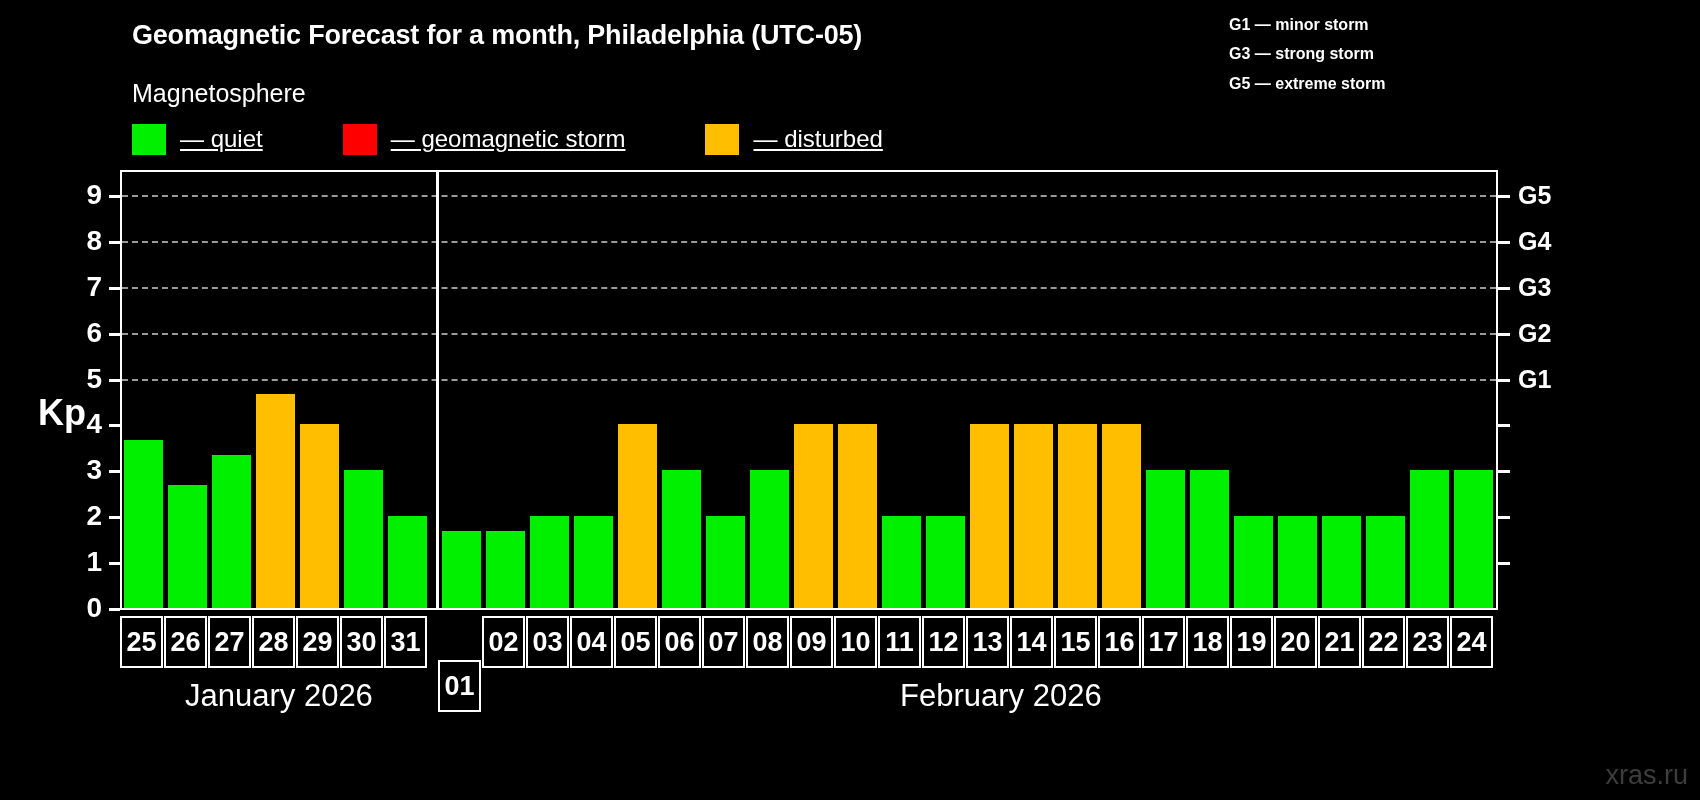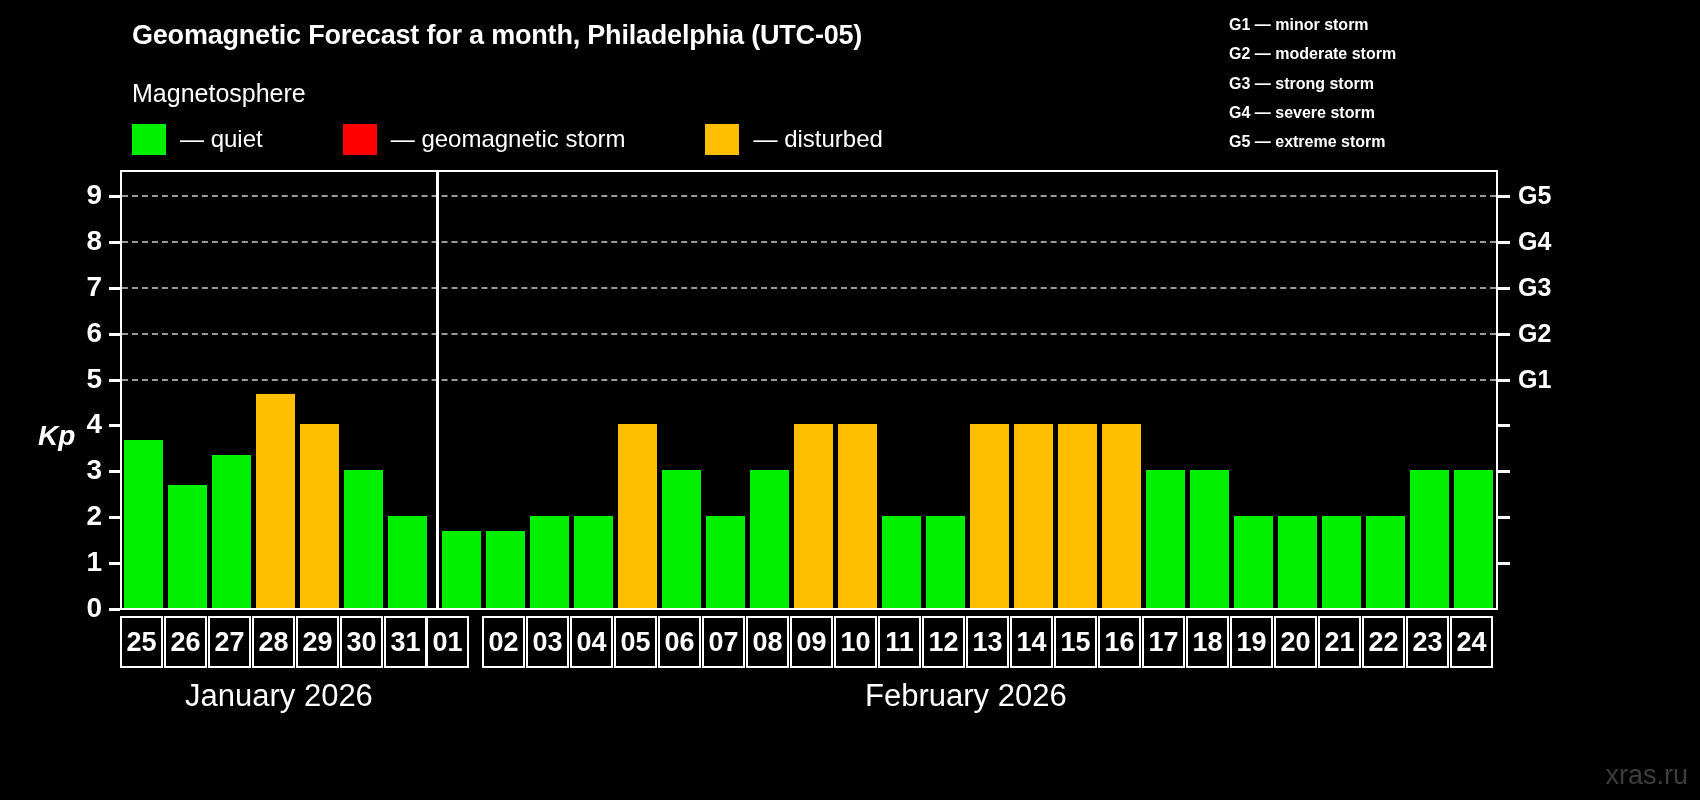--- a/index.html
+++ b/index.html
@@ -7,21 +7,21 @@
        font-family:"Liberation Sans",sans-serif;color:#fff;}
 
   
   #chart-title{position:absolute;left:132px;top:20px;font-size:27px;font-weight:bold;
                letter-spacing:-0.2px;white-space:nowrap;}
   #magnetosphere-label{position:absolute;left:132px;top:79px;font-size:25px;font-weight:normal;}
 
   #legend{position:absolute;left:132px;top:122px;height:34px;display:flex;align-items:center;}
   .legend-item{display:flex;align-items:center;margin-right:80px;}
   .legend-swatch{width:34px;height:31px;display:block;}
-  .legend-text{font-size:24px;margin-left:14px;white-space:nowrap;}
+  .legend-text{font-size:24px;margin-left:14px;white-space:nowrap;text-decoration:underline;}
 
   
   #storm-scale{position:absolute;left:1229px;top:10px;font-size:16px;font-weight:bold;line-height:29.3px;}
   #storm-scale div{white-space:nowrap;}
 
   
   #plot-wrap{position:absolute;left:0;top:0;width:1700px;height:800px;}
   #plot-area{position:absolute;left:120px;top:170px;width:1378px;height:440px;
              border:2px solid #fff;box-sizing:border-box;background:#000;}
   .gridline{position:absolute;left:0;right:0;height:0;border-top:2px dashed #9a9a9a;}
@@ -32,21 +32,21 @@
   
   #bars{position:absolute;left:0;right:0;bottom:0;top:0;}
   .bar{position:absolute;bottom:0;}
 
   
   .ytick{position:absolute;width:11px;height:0;border-top:3px solid #fff;left:109px;}
   .ytick.right{left:1498px;width:12px;}
   .ylabel{position:absolute;width:40px;text-align:right;font-size:28px;font-weight:bold;
           left:62px;transform:translateY(-50%);}
   .glabel{position:absolute;left:1518px;font-size:25px;font-weight:bold;transform:translateY(-50%);}
-  #kp-axis-label{position:absolute;left:38px;top:420px;font-size:28px;font-weight:bold;font-style:italic;}
+  #kp-axis-label{position:absolute;left:38px;top:392px;font-size:36px;font-weight:bold;}
 
   
   #date-row{position:absolute;left:120px;top:616px;width:1378px;height:52px;}
   .date-box{position:absolute;top:0;height:52px;border:2px solid #fff;box-sizing:border-box;
             background:#000;display:flex;align-items:center;justify-content:center;
             font-size:27px;font-weight:bold;}
 
   
   .month-label{position:absolute;top:678px;font-size:31px;font-weight:normal;}
 
@@ -68,23 +68,21 @@
       <span class="legend-text">— geomagnetic storm</span>
     </div>
     <div class="legend-item" style="margin-right: 64px;">
       <span class="legend-swatch" style="background: rgb(255, 191, 0);"></span>
       <span class="legend-text">— disturbed</span>
     </div>
   </div>
 
 <div id="storm-scale">
     <div>G1 — minor storm</div>
-    <div>G2 — moderate storm</div>
     <div>G3 — strong storm</div>
-    <div>G4 — severe storm</div>
     <div>G5 — extreme storm</div>
   </div>
 
 <div id="plot-wrap">
   <div id="plot-area">
     <div id="gridlines">
         <div class="gridline" style="top: 206.526px;"></div>
         <div class="gridline" style="top: 160.632px;"></div>
         <div class="gridline" style="top: 114.737px;"></div>
         <div class="gridline" style="top: 68.8421px;"></div>
@@ -165,21 +163,21 @@
 </div>
 
 <div id="date-row">
     <div class="date-box" style="left: 0px; width: 43px;">25</div>
     <div class="date-box" style="left: 44px; width: 43px; text-align: right;">26</div>
     <div class="date-box" style="left: 88px; width: 43px;">27</div>
     <div class="date-box" style="left: 132px; width: 43px;">28</div>
     <div class="date-box" style="left: 176px; width: 43px;">29</div>
     <div class="date-box" style="left: 220px; width: 43px;">30</div>
     <div class="date-box" style="left: 264px; width: 43px;">31</div>
-    <div class="date-box" style="left: 306px; width: 43px;">01</div>
+    <div class="date-box" style="left: 318px; width: 43px; margin-top: 44px;">01</div>
     <div class="date-box" style="left: 362px; width: 43px;">02</div>
     <div class="date-box" style="left: 406px; width: 43px;">03</div>
     <div class="date-box" style="left: 450px; width: 43px;">04</div>
     <div class="date-box" style="left: 494px; width: 43px;">05</div>
     <div class="date-box" style="left: 538px; width: 43px;">06</div>
     <div class="date-box" style="left: 582px; width: 43px;">07</div>
     <div class="date-box" style="left: 626px; width: 43px;">08</div>
     <div class="date-box" style="left: 670px; width: 43px;">09</div>
     <div class="date-box" style="left: 714px; width: 43px;">10</div>
     <div class="date-box" style="left: 758px; width: 43px;">11</div>
@@ -192,16 +190,16 @@
     <div class="date-box" style="left: 1066px; width: 43px;">18</div>
     <div class="date-box" style="left: 1110px; width: 43px;">19</div>
     <div class="date-box" style="left: 1154px; width: 43px;">20</div>
     <div class="date-box" style="left: 1198px; width: 43px;">21</div>
     <div class="date-box" style="left: 1242px; width: 43px;">22</div>
     <div class="date-box" style="left: 1286px; width: 43px;">23</div>
     <div class="date-box" style="left: 1330px; width: 43px;">24</div>
   </div>
 <div id="month-captions">
     <div class="month-label" style="left: 185px;">January 2026</div>
-    <div class="month-label" style="left: 865px;">February 2026</div>
+    <div class="month-label" style="left: 900px;">February 2026</div>
   </div>
 
 <div id="watermark">xras.ru</div>
 
 </body></html>

